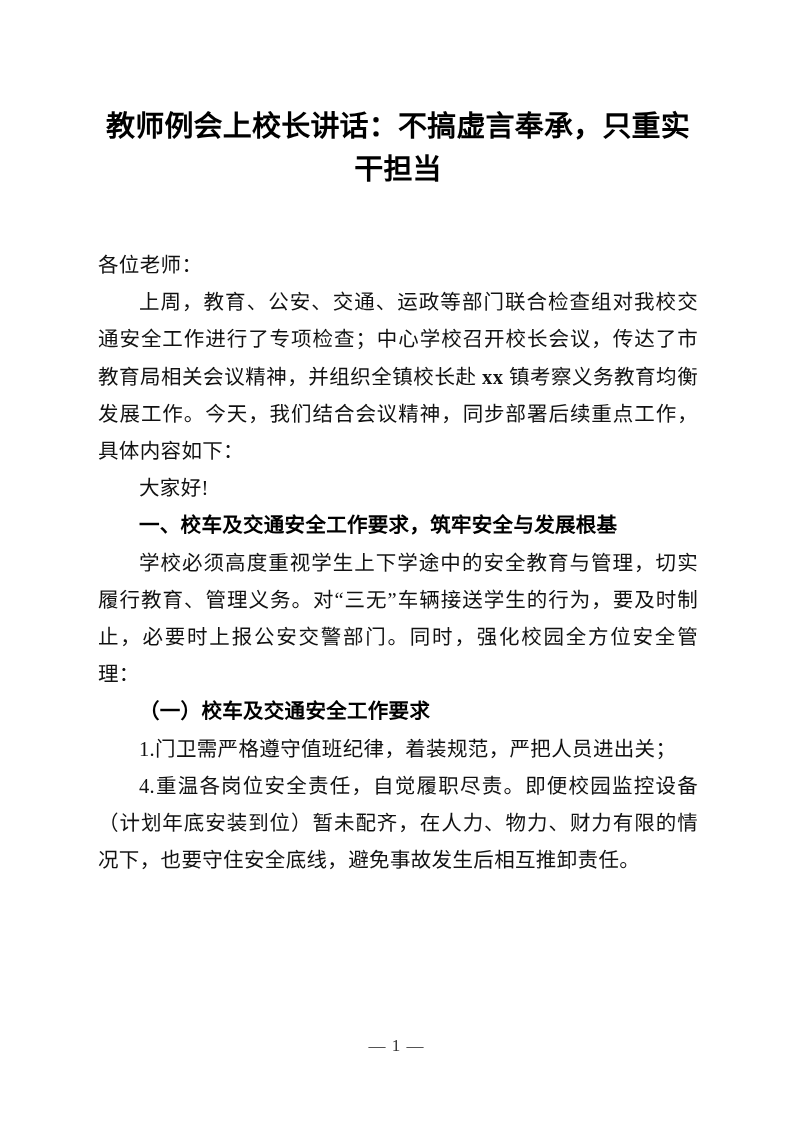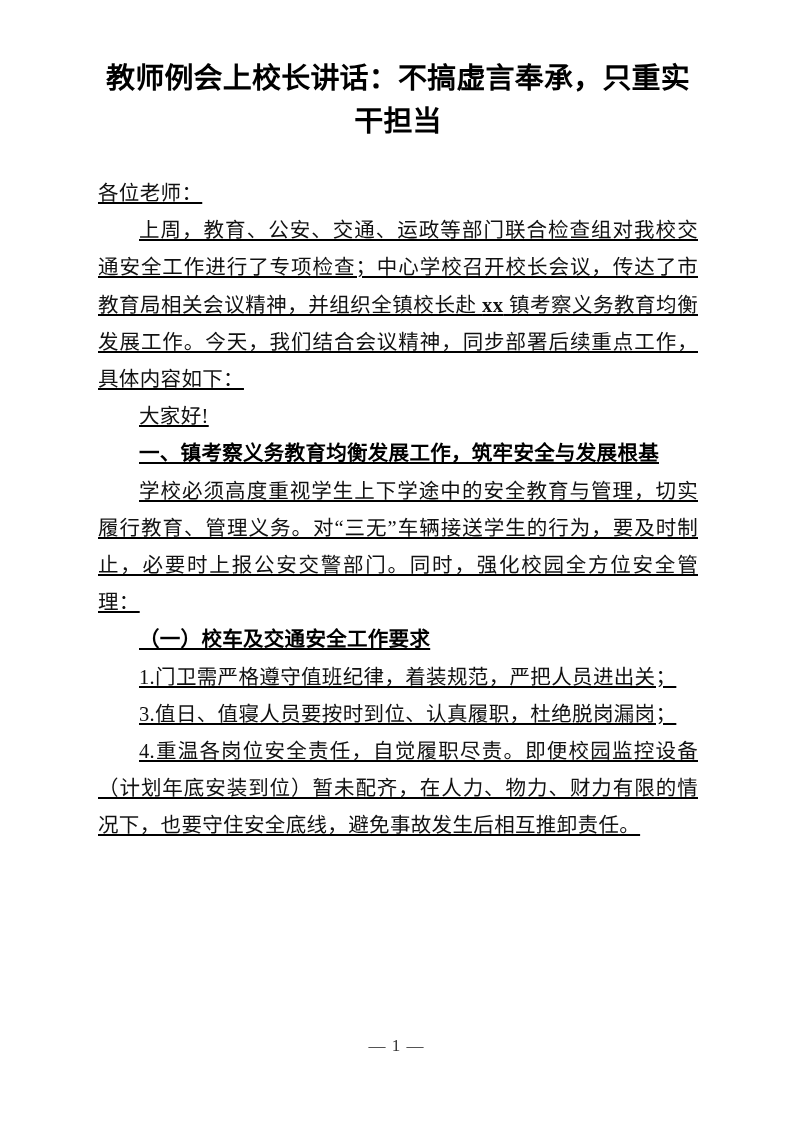--- a/index.html
+++ b/index.html
@@ -24,34 +24,33 @@
   .content {
     position: absolute;
     left: 98px;
     top: 0;
     width: 600px;
   }
 
   
   .doc-title {
     margin: 0;
-    padding-top: 57px;
+    padding-top: 105px;
     font-family: "Liberation Sans", "DejaVu Sans", sans-serif;
     font-weight: bold;
     font-size: 29px;
     line-height: 43px;
     text-align: center;
     letter-spacing: 0.2px;
     color: #000000;
   }
 
   
   .body-block {
-    margin-top: 32px;
-    text-decoration: underline;
+    margin-top: 56px;
   }
 
   p.para {
     margin: 0;
     font-size: 20.5px;
     line-height: 37.2px;
     text-align: justify;
     text-justify: inter-ideograph;
     letter-spacing: 0.35px;
     color: #111111;
@@ -97,25 +96,24 @@
 <div class="page">
 
   <div class="content">
 
     <h1 class="doc-title">教师例会上校长讲话：不搞虚言奉承，只重实干担当</h1>
 
     <div class="body-block">
         <p class="para noindent">各位老师：</p>
         <p class="para indent">上周，教育、公安、交通、运政等部门联合检查组对我校交通安全工作进行了专项检查；中心学校召开校长会议，传达了市教育局相关会议精神，并组织全镇校长赴 <span class="latin">xx</span> 镇考察义务教育均衡发展工作。今天，我们结合会议精神，同步部署后续重点工作，具体内容如下：</p>
         <p class="para indent">大家好!</p>
-        <p class="para heading">一、镇考察义务教育均衡发展工作，筑牢安全与发展根基</p>
+        <p class="para heading">一、校车及交通安全工作要求，筑牢安全与发展根基</p>
         <p class="para indent">学校必须高度重视学生上下学途中的安全教育与管理，切实履行教育、管理义务。对“三无”车辆接送学生的行为，要及时制止，必要时上报公安交警部门。同时，强化校园全方位安全管理：</p>
         <p class="para heading">（一）校车及交通安全工作要求</p>
         <p class="para indent">1.门卫需严格遵守值班纪律，着装规范，严把人员进出关；</p>
-        <p class="para indent">3.值日、值寝人员要按时到位、认真履职，杜绝脱岗漏岗；</p>
         <p class="para indent">4.重温各岗位安全责任，自觉履职尽责。即便校园监控设备（计划年底安装到位）暂未配齐，在人力、物力、财力有限的情况下，也要守住安全底线，避免事故发生后相互推卸责任。</p>
       </div>
 
   </div>
 
   <div class="page-footer">
     <span>— 1 —</span>
   </div>
 
 </div>

